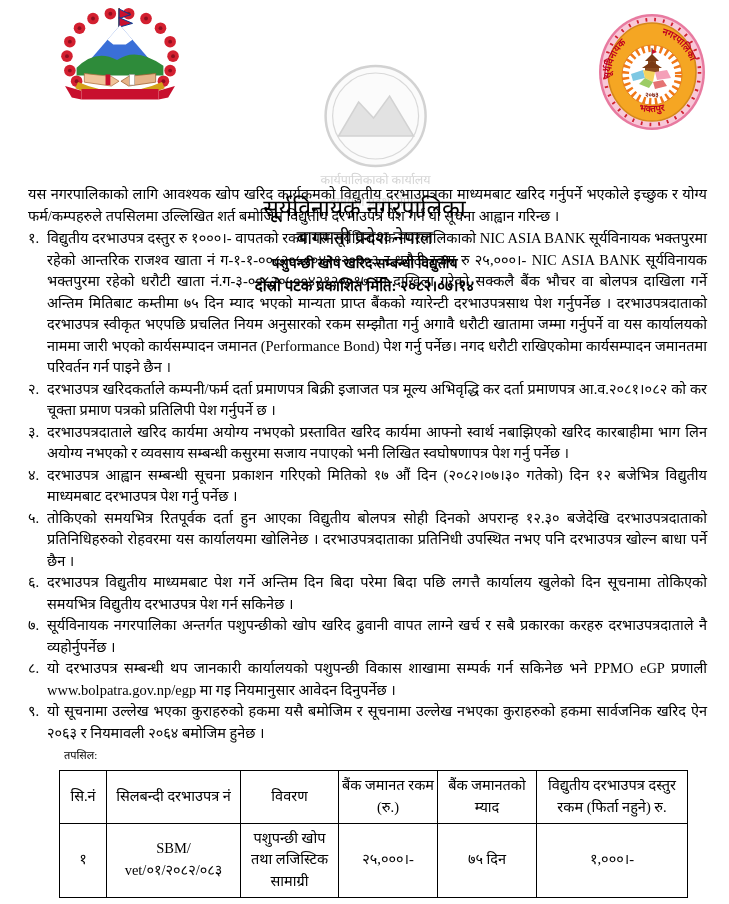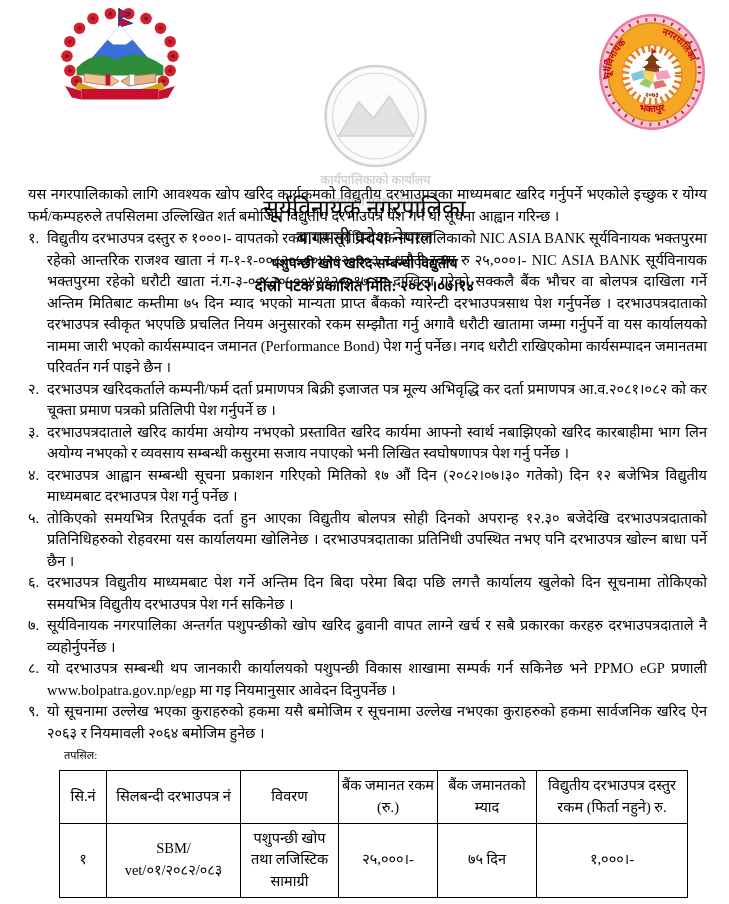--- a/index.html
+++ b/index.html
@@ -5,21 +5,21 @@
   html,body{margin:0;padding:0;background:#ffffff;}
   body{width:729px;height:904px;overflow:hidden;color:#000;
        font-family:"Liberation Serif","DejaVu Serif",serif;}
   .page{position:relative;width:729px;height:904px;background:#fff;}
 
   
   .header{position:relative;height:180px;}
   .logo-left{position:absolute;left:56px;top:6px;width:128px;height:108px;}
   .logo-right{position:absolute;right:22px;top:12px;width:110px;height:120px;}
   .header-center{position:relative;width:440px;margin:0 auto;text-align:center;padding-top:8px;z-index:1;}
-  .watermark{position:absolute;left:50%;top:46px;transform:translateX(-44%);width:185px;height:185px;z-index:0;pointer-events:none;font-weight:bold;}
+  .watermark{position:absolute;left:50%;top:46px;transform:translateX(-44%);width:185px;height:185px;z-index:0;pointer-events:none;}
   .h-line1{font-size:23px;font-weight:normal;line-height:1.35;}
   .h-line2{font-size:22px;font-weight:bold;line-height:1.5;}
   .h-line3{font-size:19px;font-weight:normal;line-height:1.5;}
   .h-line4,.h-line5{font-size:14px;font-weight:bold;line-height:1.6;}
   .h-line6{font-size:15px;font-weight:bold;line-height:1.5;}
   .header-center>div{position:relative;z-index:2;}
   .header-center .watermark{z-index:1;}
 
   
   .doc-body{padding:4px 22px 0 28px;font-size:14.5px;line-height:21.5px;text-align:justify;}

